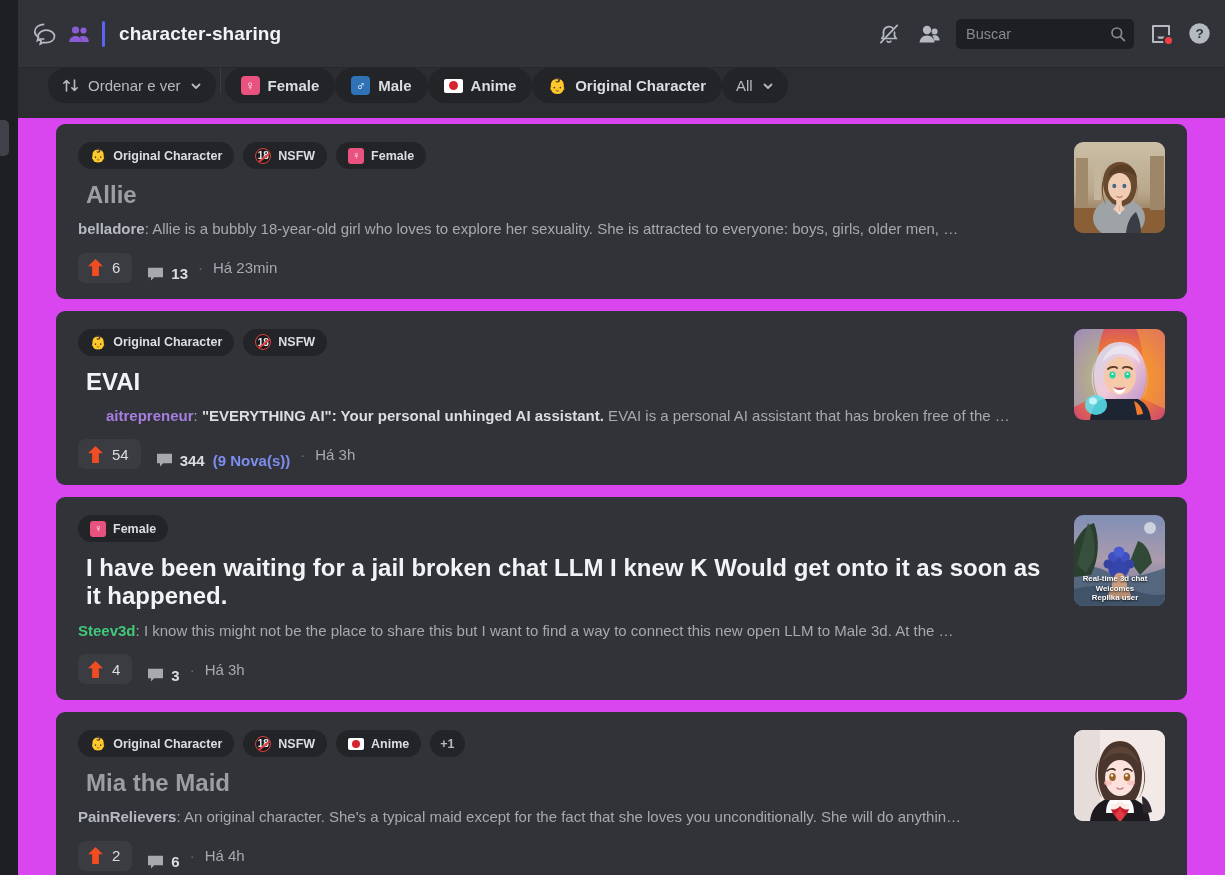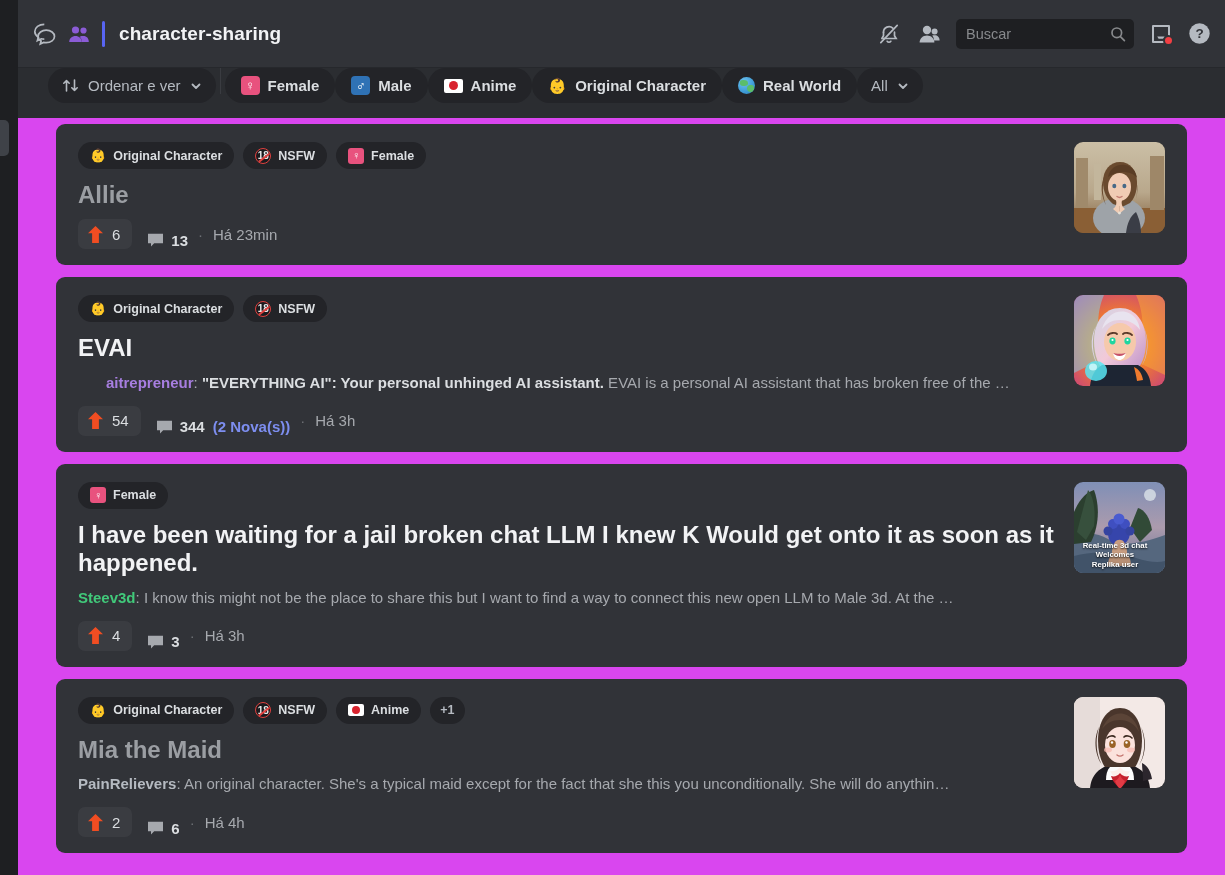--- a/index.html
+++ b/index.html
@@ -143,21 +143,21 @@
     font-size: 10px; font-weight: bold; position: relative; overflow: hidden;
     background: #1a1b1e;
   }
   .nsfw-ic::after {
     content:''; position:absolute; left:-2px; top:7px; width:22px; height:1.6px;
     background:#e0413f; transform: rotate(-38deg);
   }
 
   .title {
     font-size: 24px; font-weight: bold; line-height: 1.18;
-    margin-bottom: 10px; word-wrap: break-word;
+    margin-bottom: 10px; word-wrap: break-word; margin-left: 8px;
   }
   .title.muted { color: #9b9ea3; }
   .title.bright { color: #f2f3f5; }
 
   .excerpt {
     font-size: 15px; color: #a6a9ae; line-height: 1.35;
     white-space: nowrap; overflow: hidden; text-overflow: ellipsis;
     margin-bottom: 13px;
   }
   .author { font-weight: bold; }
@@ -296,24 +296,20 @@
       <div class="pill">
         <span class="flag-jp">
             <i></i>
           </span>
         <span>Anime</span>
       </div>
       <div class="pill">
         <span class="emoji">👶</span>
         <span>Original Character</span>
       </div>
-      <div class="pill">
-        <span class="globe"></span>
-        <span>Real World</span>
-      </div>
       <div class="pill sort">
         <span>All</span>
         <svg class="chev" viewBox="0 0 12 12" fill="none" stroke="currentColor" stroke-width="1.8" stroke-linecap="round" stroke-linejoin="round">
             <path d="M2.5 4.5 6 8l3.5-3.5"></path>
           </svg>
       </div>
     </div>
 
     <div class="feed">
 
@@ -327,20 +323,21 @@
             <span class="tag">
               <span class="nsfw-ic">18</span>
               <span>NSFW</span>
             </span>
             <span class="tag">
               <span class="badge-sq female">♀</span>
               <span>Female</span>
             </span>
           </div>
           <div class="title muted">Allie</div>
+          <div class="excerpt"><span class="author grey">belladore</span><span>: </span><span>Allie is a bubbly 18-year-old girl who loves to explore her sexuality. She is attracted to everyone: boys, girls, older men, …</span></div>
           <div class="meta">
             <span class="vote">
               <svg class="up-arrow" viewBox="0 0 15 17" fill="currentColor">
                   <path d="M7.5 0 15 7.3h-4.1V17H4.1V7.3H0z"></path>
                 </svg>
               <span class="vote-count">6</span>
             </span>
             <span class="cmt">
               <svg class="cmt-ic" viewBox="0 0 15 14" fill="currentColor">
                   <path d="M0 .8h15v9.4H6.2L3 13.6v-3.4H0z"></path>
@@ -401,21 +398,21 @@
               <svg class="up-arrow" viewBox="0 0 15 17" fill="currentColor">
                   <path d="M7.5 0 15 7.3h-4.1V17H4.1V7.3H0z"></path>
                 </svg>
               <span class="vote-count">54</span>
             </span>
             <span class="cmt">
               <svg class="cmt-ic" viewBox="0 0 15 14" fill="currentColor">
                   <path d="M0 .8h15v9.4H6.2L3 13.6v-3.4H0z"></path>
                 </svg>
               <span class="cmt-count">344</span>
-              <span class="cmt-new">(2 Nova(s))</span>
+              <span class="cmt-new">(9 Nova(s))</span>
             </span>
             <span class="dot-sep">·</span>
             <span class="time">Há 3h</span>
           </div>
         </div>
         <div class="thumb">
           <svg viewBox="0 0 91 91">
             <defs>
               <radialGradient id="glow" cx="0.5" cy="0.55" r="0.75">
                 <stop offset="0" stop-color="#ffd27a"></stop>
@@ -522,21 +519,21 @@
             </span>
             <span class="tag">
               <span class="flag-jp">
                   <i></i>
                 </span>
               <span>Anime</span>
             </span>
             <span class="tag more">+1</span>
           </div>
           <div class="title muted">Mia the Maid</div>
-          <div class="excerpt"><span class="author grey">PainRelievers</span><span>: </span><span>An original character. She's a typical maid except for the fact that she this you unconditionally. She will do anythin…</span></div>
+          <div class="excerpt"><span class="author grey">PainRelievers</span><span>: </span><span>An original character. She's a typical maid except for the fact that she loves you unconditionally. She will do anythin…</span></div>
           <div class="meta">
             <span class="vote">
               <svg class="up-arrow" viewBox="0 0 15 17" fill="currentColor">
                   <path d="M7.5 0 15 7.3h-4.1V17H4.1V7.3H0z"></path>
                 </svg>
               <span class="vote-count">2</span>
             </span>
             <span class="cmt">
               <svg class="cmt-ic" viewBox="0 0 15 14" fill="currentColor">
                   <path d="M0 .8h15v9.4H6.2L3 13.6v-3.4H0z"></path>

